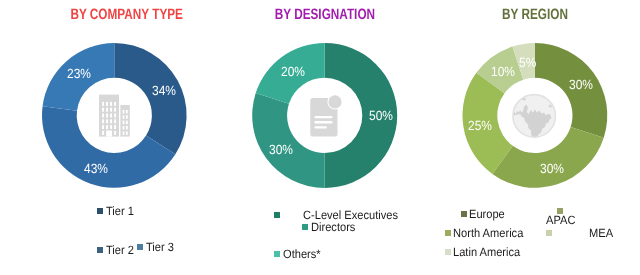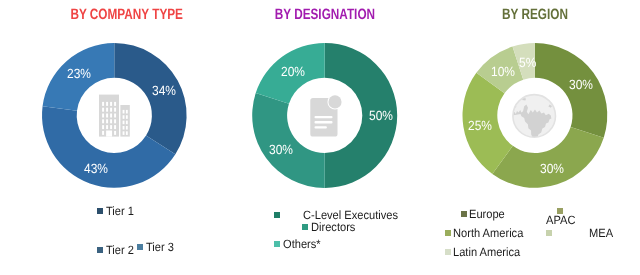--- a/index.html
+++ b/index.html
@@ -129,21 +129,21 @@
 
   <div class="legend" style="left:274.4px;top:209.5px;">
     <div class="legend-row" style="top:0px;gap:20px;">
       <span class="sw" style="background: rgb(31, 126, 103);"></span>
       <span class="lbl">C-Level Executives</span>
     </div>
     <div class="legend-row" style="top:12px;padding-left:28px;">
       <span class="sw" style="background: rgb(47, 155, 130);"></span>
       <span class="lbl">Directors</span>
     </div>
-    <div class="legend-row" style="top:29px;">
+    <div class="legend-row" style="top:39px;">
       <span class="sw" style="background: rgb(76, 191, 169);"></span>
       <span class="lbl">Others*</span>
     </div>
   </div>
 
   <div class="chart-title" style="left: 420.9px; top: 6.8px; width: 228px; color: rgb(100, 112, 58);">
     <span class="sq">BY REGION</span>
   </div>
 
   <svg class="donut" width="640" height="275" viewBox="0 0 640 275">

